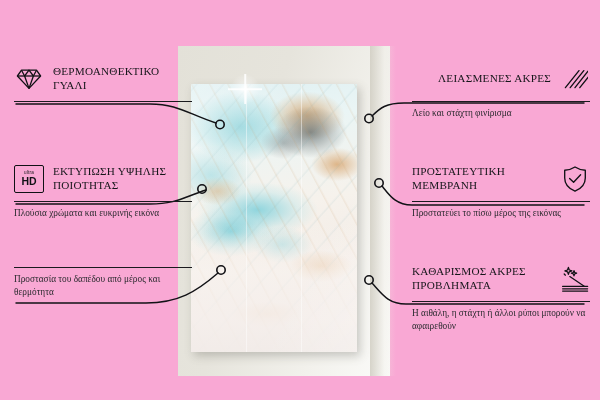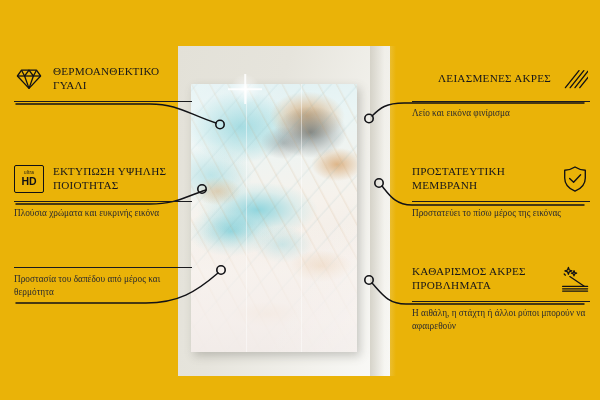--- a/index.html
+++ b/index.html
@@ -5,21 +5,21 @@
   html, body {
     margin: 0;
     padding: 0;
     background: #ffffff;
   }
   #stage {
     position: relative;
     width: 600px;
     height: 400px;
     overflow: hidden;
-    background: #eab308;
+    background: #f9a8d4;
     font-family: "Liberation Serif", serif;
   }
 
   
   .wall-panel {
     position: absolute;
     left: 178px;
     top: 46px;
     width: 212px;
     height: 330px;
@@ -275,21 +275,21 @@
             <path d="M3.4,20.6 L17.0,3.6"></path>
             <path d="M8.2,20.6 L21.8,3.6"></path>
             <path d="M13.0,20.6 L26.0,4.2"></path>
             <path d="M17.8,20.6 L26.0,10.3"></path>
           </g>
         </svg>
       </span>
       <span class="feature-title">ΛΕΙΑΣΜΕΝΕΣ ΑΚΡΕΣ</span>
     </div>
     <div class="rule"></div>
-    <div class="feature-body">Λείο και εικόνα φινίρισμα</div>
+    <div class="feature-body">Λείο και στάχτη φινίρισμα</div>
   </div>
 
   <div class="feature right" style="top:162px">
     <div class="feature-head">
       <span class="icon">
         <svg width="26" height="28" viewBox="0 0 26 28">
           <g fill="none" stroke="currentColor" stroke-width="1.35" stroke-linecap="round" stroke-linejoin="round">
             <path d="M13,2.0 C16.6,4.3 20.2,5.2 23.3,5.2 V13.0 C23.3,19.2 18.9,23.8 13,26.2 C7.1,23.8 2.7,19.2 2.7,13.0 V5.2 C5.8,5.2 9.4,4.3 13,2.0 Z"></path>
             <path d="M7.6,13.4 L11.6,17.3 L18.6,9.8"></path>
           </g>

